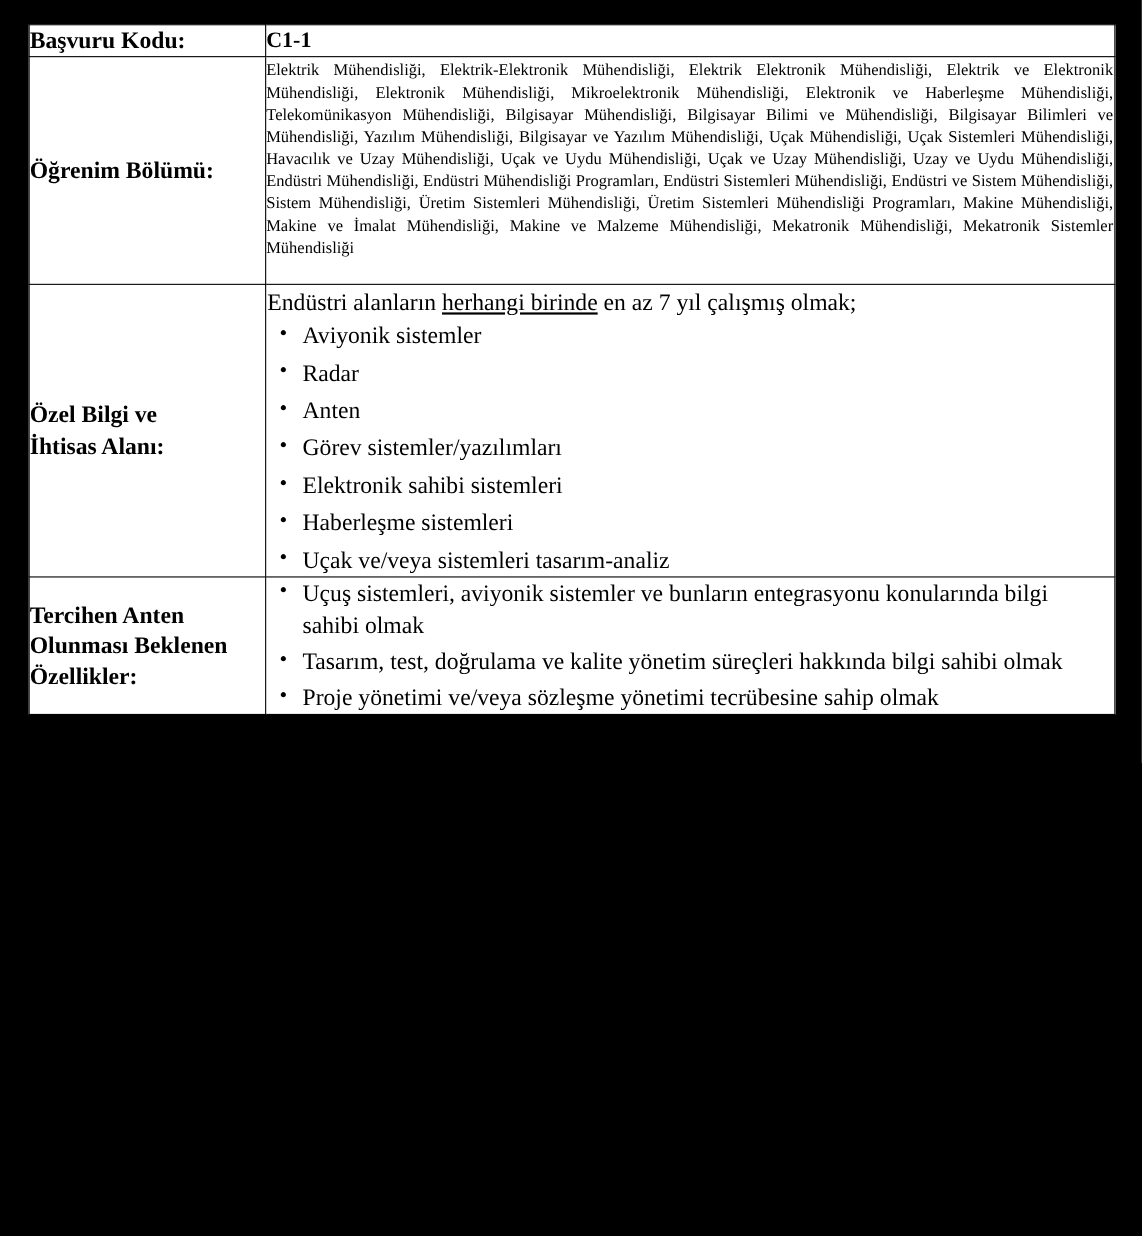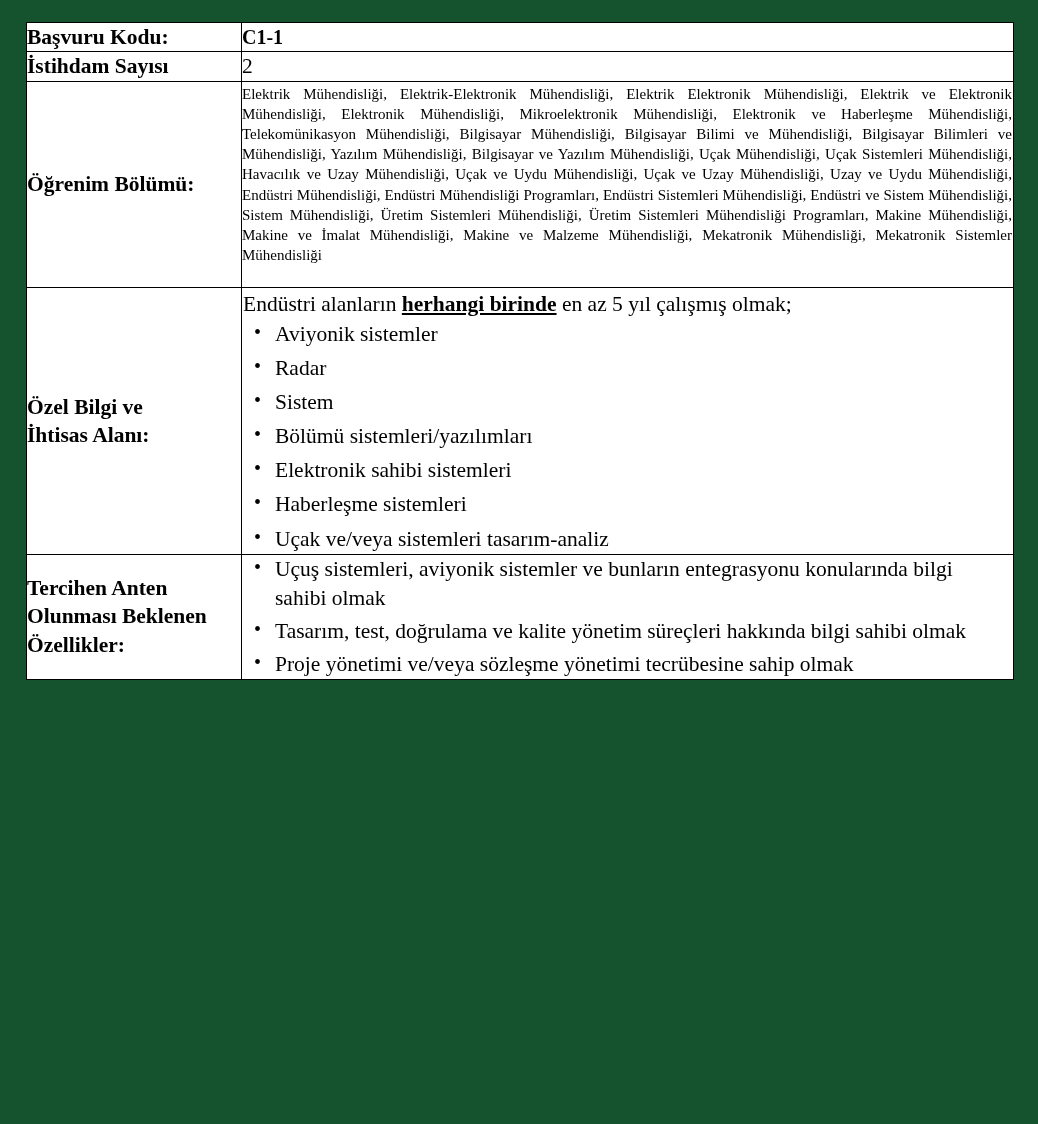--- a/index.html
+++ b/index.html
@@ -11,21 +11,21 @@
     width: 1038px;
     height: 1124px;
     font-family: "Liberation Serif", "DejaVu Serif", serif;
     color: #000000;
     overflow: hidden;
   }
   #page {
     position: relative;
     width: 1038px;
     height: 1124px;
-    background: #14532d;
+    background: #000000;
     box-sizing: border-box;
   }
   table.qual-table {
     position: absolute;
     left: 26px;
     top: 22px;
     width: 987px;
     border-collapse: collapse;
     table-layout: fixed;
     background: #ffffff;
@@ -79,21 +79,21 @@
     display: inline-block;
     width: 100%;
   }
 
   .intro-line {
     font-size: 21.5px;
     line-height: 1.3;
     padding: 3px 0 1px 1px;
   }
   .emph {
-    font-weight: bold;
+    font-weight: normal;
     text-decoration: underline;
   }
 
   ul.bullets {
     list-style: none;
     margin: 0;
     padding: 0;
   }
   ul.bullets li {
     position: relative;
@@ -129,46 +129,40 @@
     </colgroup>
     <tbody>
 
       <tr>
         <td class="label-cell">Başvuru Kodu:</td>
         <td class="value-cell">
           <div class="code-value">C1-1</div>
         </td>
       </tr>
 
-      <tr>
-        <td class="label-cell">İstihdam Sayısı</td>
-        <td class="value-cell">
-          <div class="plain-value">2</div>
-        </td>
-      </tr>
 
       <tr>
         <td class="label-cell mid">Öğrenim Bölümü:</td>
         <td class="value-cell">
           <div class="justified">Elektrik Mühendisliği, Elektrik-Elektronik Mühendisliği, Elektrik Elektronik Mühendisliği, Elektrik ve Elektronik Mühendisliği, Elektronik Mühendisliği, Mikroelektronik Mühendisliği, Elektronik ve Haberleşme Mühendisliği, Telekomünikasyon Mühendisliği, Bilgisayar Mühendisliği, Bilgisayar Bilimi ve Mühendisliği, Bilgisayar Bilimleri ve Mühendisliği, Yazılım Mühendisliği, Bilgisayar ve Yazılım Mühendisliği, Uçak Mühendisliği, Uçak Sistemleri Mühendisliği, Havacılık ve Uzay Mühendisliği, Uçak ve Uydu Mühendisliği, Uçak ve Uzay Mühendisliği, Uzay ve Uydu Mühendisliği, Endüstri Mühendisliği, Endüstri Mühendisliği Programları, Endüstri Sistemleri Mühendisliği, Endüstri ve Sistem Mühendisliği, Sistem Mühendisliği, Üretim Sistemleri Mühendisliği, Üretim Sistemleri Mühendisliği Programları, Makine Mühendisliği, Makine ve İmalat Mühendisliği, Makine ve Malzeme Mühendisliği, Mekatronik Mühendisliği, Mekatronik Sistemler Mühendisliği</div>
         </td>
       </tr>
 
       <tr>
         <td class="label-cell mid">
           <div>Özel Bilgi ve</div>
           <div>İhtisas Alanı:</div>
         </td>
         <td class="value-cell top">
-          <div class="intro-line"><span>Endüstri alanların </span><span class="emph">herhangi birinde</span><span> en az 5 yıl çalışmış olmak;</span></div>
+          <div class="intro-line"><span>Endüstri alanların </span><span class="emph">herhangi birinde</span><span> en az 7 yıl çalışmış olmak;</span></div>
           <ul class="bullets spaced">
             <li>Aviyonik sistemler</li>
             <li>Radar</li>
-            <li>Sistem</li>
-            <li>Bölümü sistemleri/yazılımları</li>
+            <li>Anten</li>
+            <li>Görev sistemler/yazılımları</li>
             <li>Elektronik sahibi sistemleri</li>
             <li>Haberleşme sistemleri</li>
             <li>Uçak ve/veya sistemleri tasarım-analiz</li>
           </ul>
         </td>
       </tr>
 
       <tr>
         <td class="label-cell mid">
           <div>Tercihen Anten</div>

